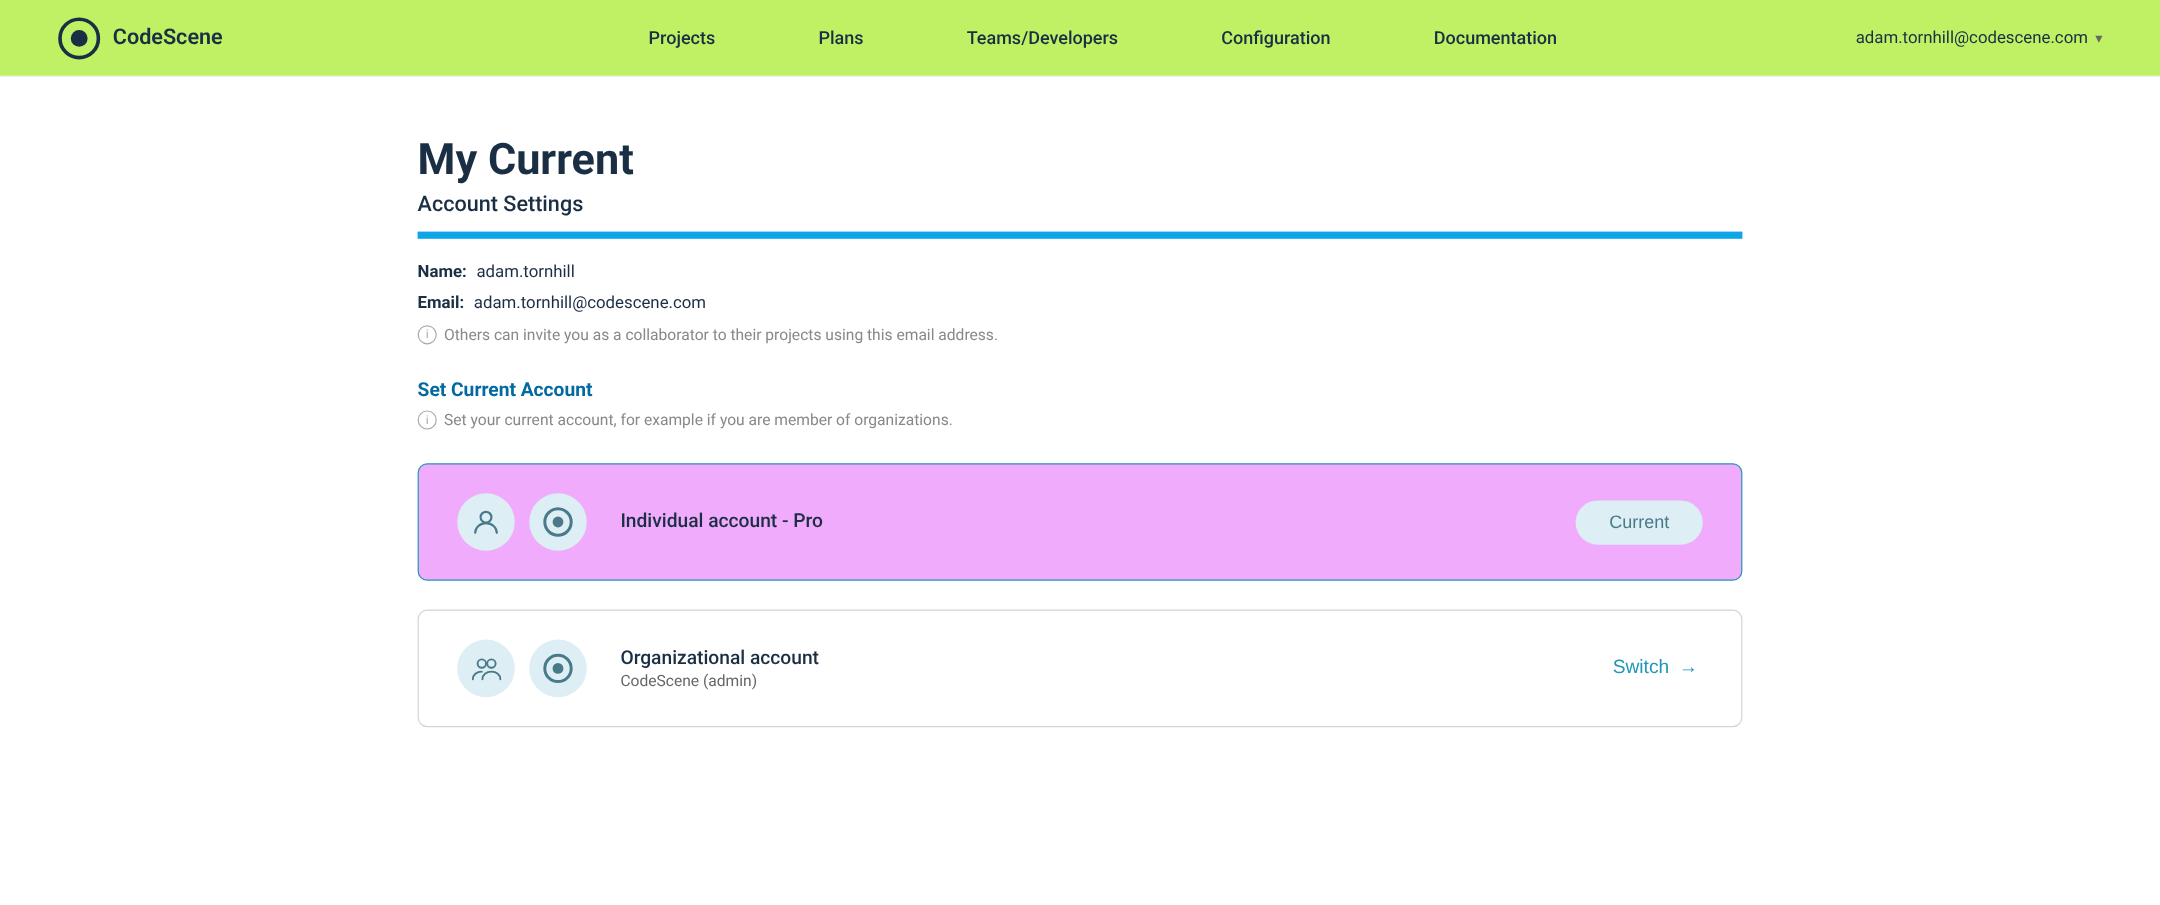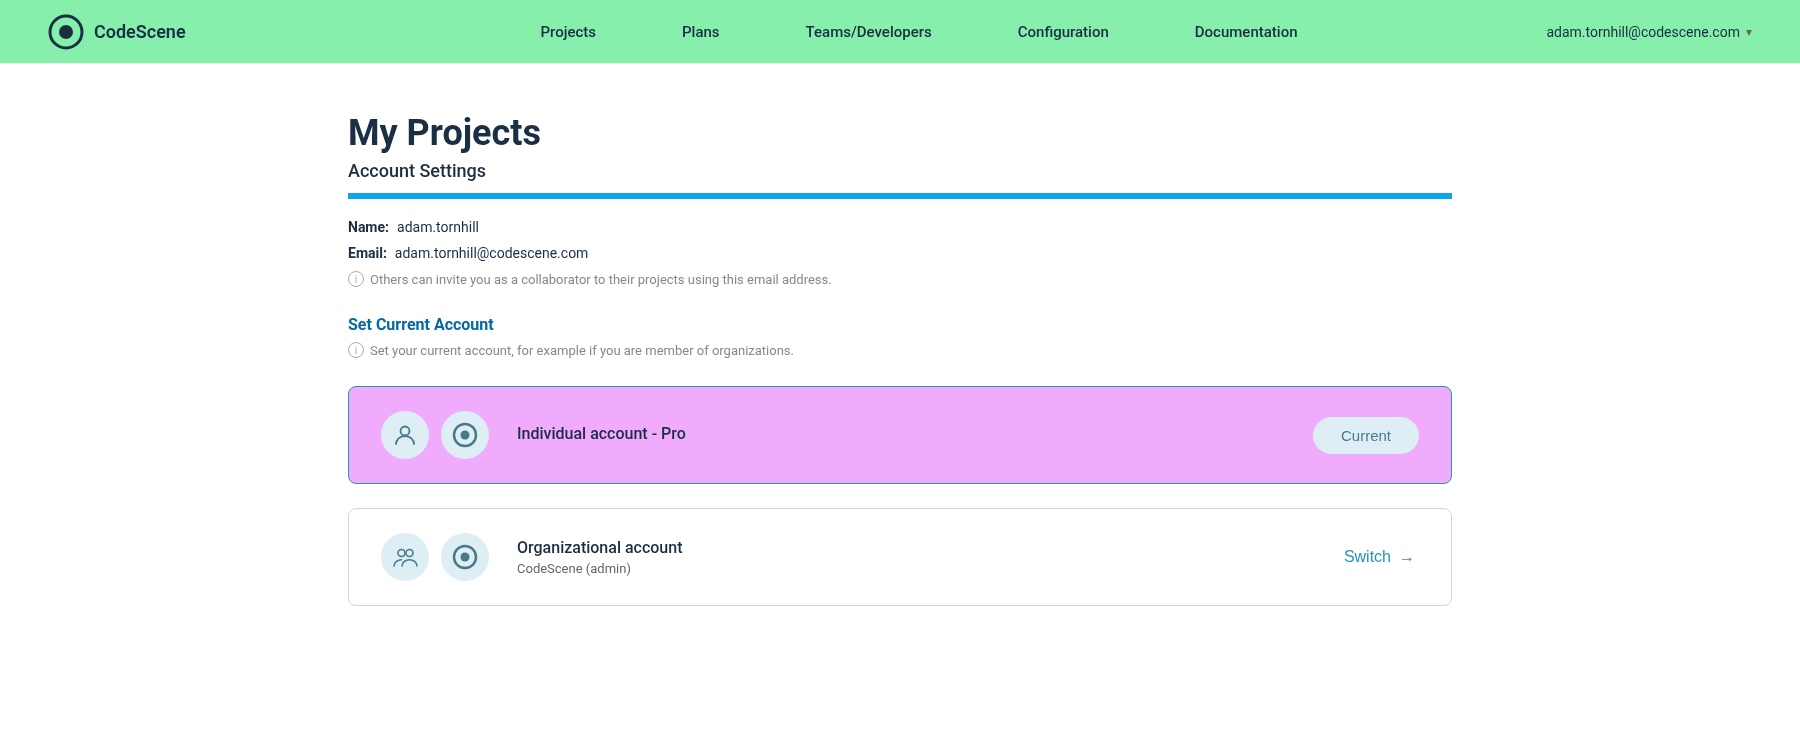--- a/index.html
+++ b/index.html
@@ -10,21 +10,21 @@
       min-height: 754px;
     }
 
     
     .navbar {
       display: flex;
       align-items: center;
       padding: 0 48px;
       height: 64px;
       border-bottom: 1px solid #eef0f2;
-      background: #86efac;
+      background: #bef264;
     }
     .logo-area {
       display: flex;
       align-items: center;
       gap: 10px;
       margin-right: 60px;
       text-decoration: none;
     }
     .logo-icon {
       width: 36px;
@@ -243,21 +243,21 @@
   </div>
 
   <div class="user-menu">
     <span>adam.tornhill@codescene.com</span>
     <span class="chevron-down">▾</span>
   </div>
 </nav>
 
 <main class="main-content">
 
-  <h1 class="page-title">My Projects</h1>
+  <h1 class="page-title">My Current</h1>
 
   <h2 class="section-heading">Account Settings</h2>
 
   <div class="info-row">
     <span class="info-label">Name:</span>
     <span class="info-value">adam.tornhill</span>
   </div>
 
   <div class="info-row">
     <span class="info-label">Email:</span>

